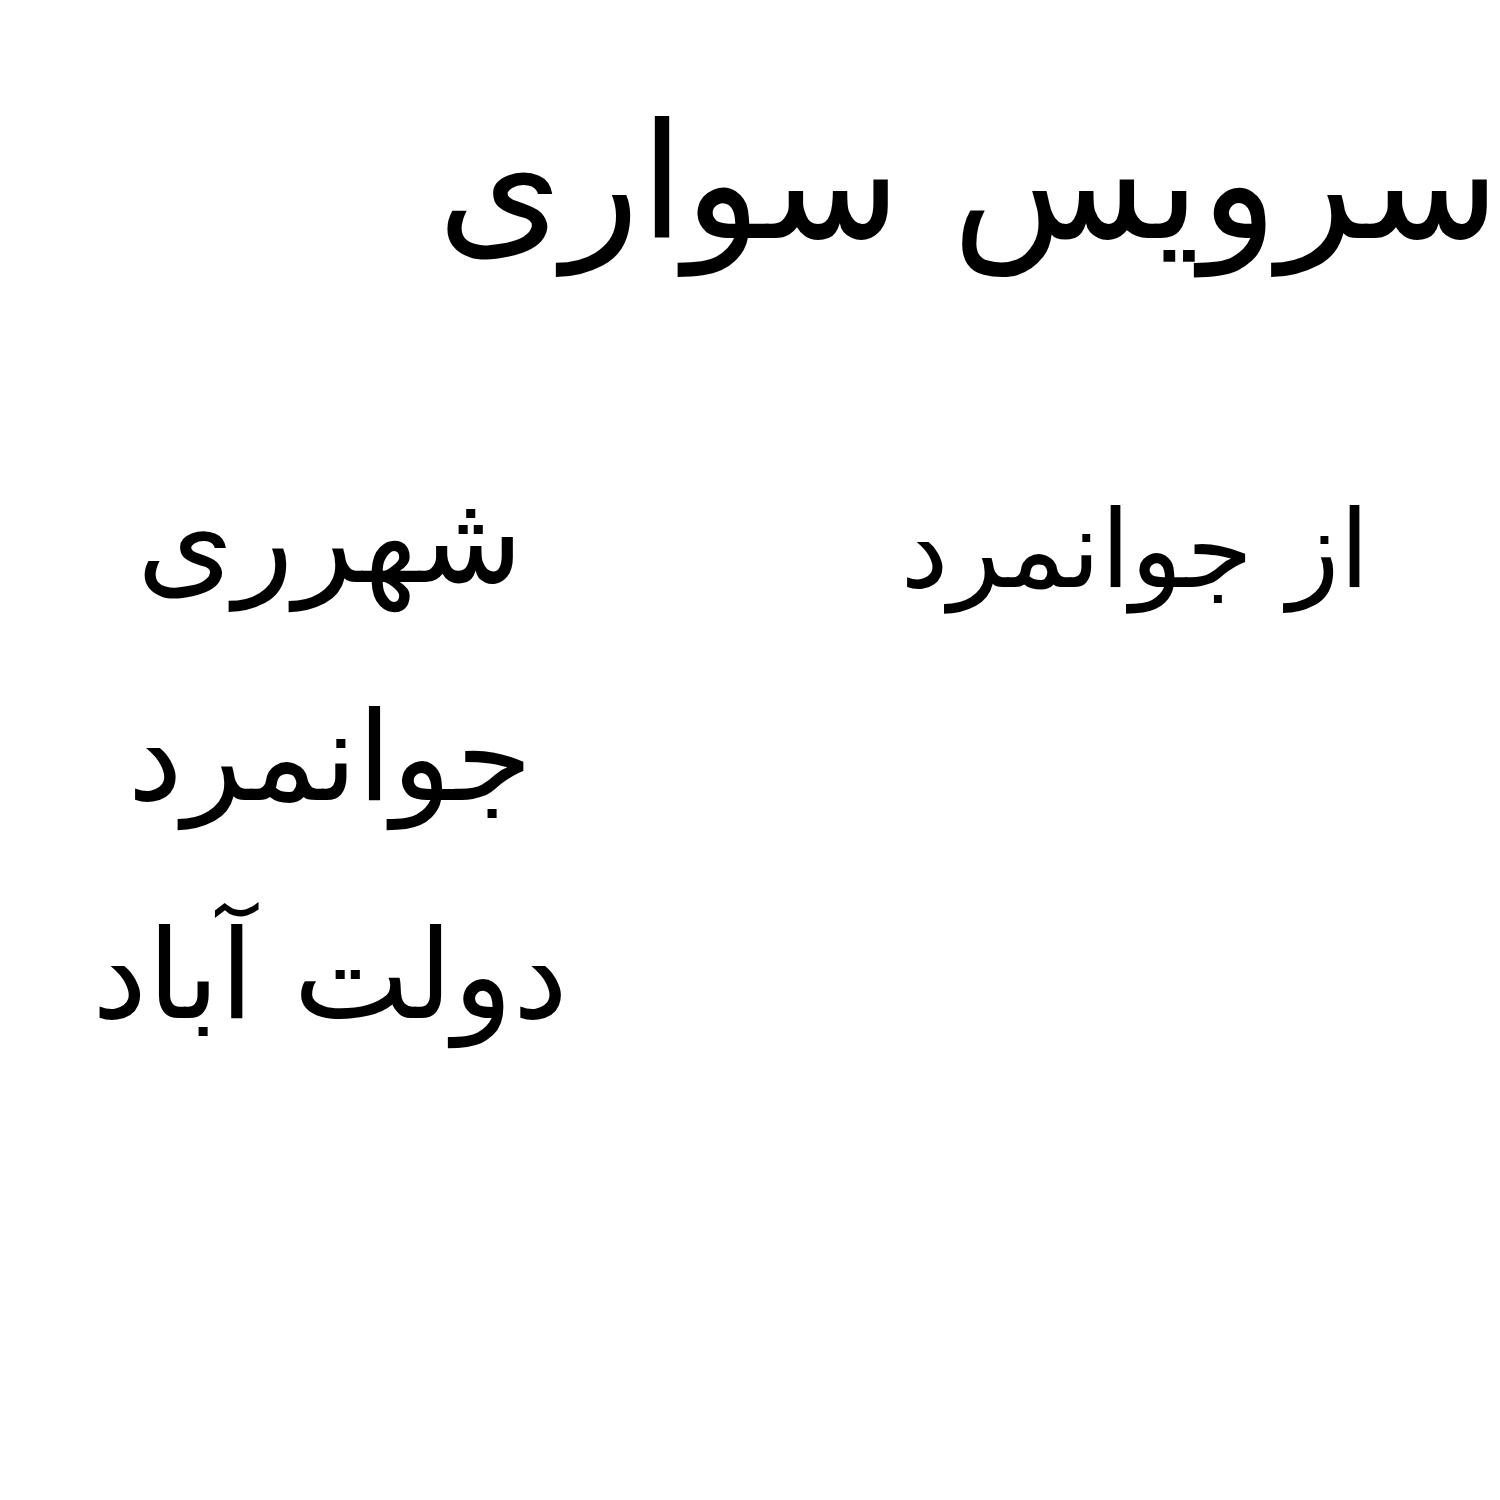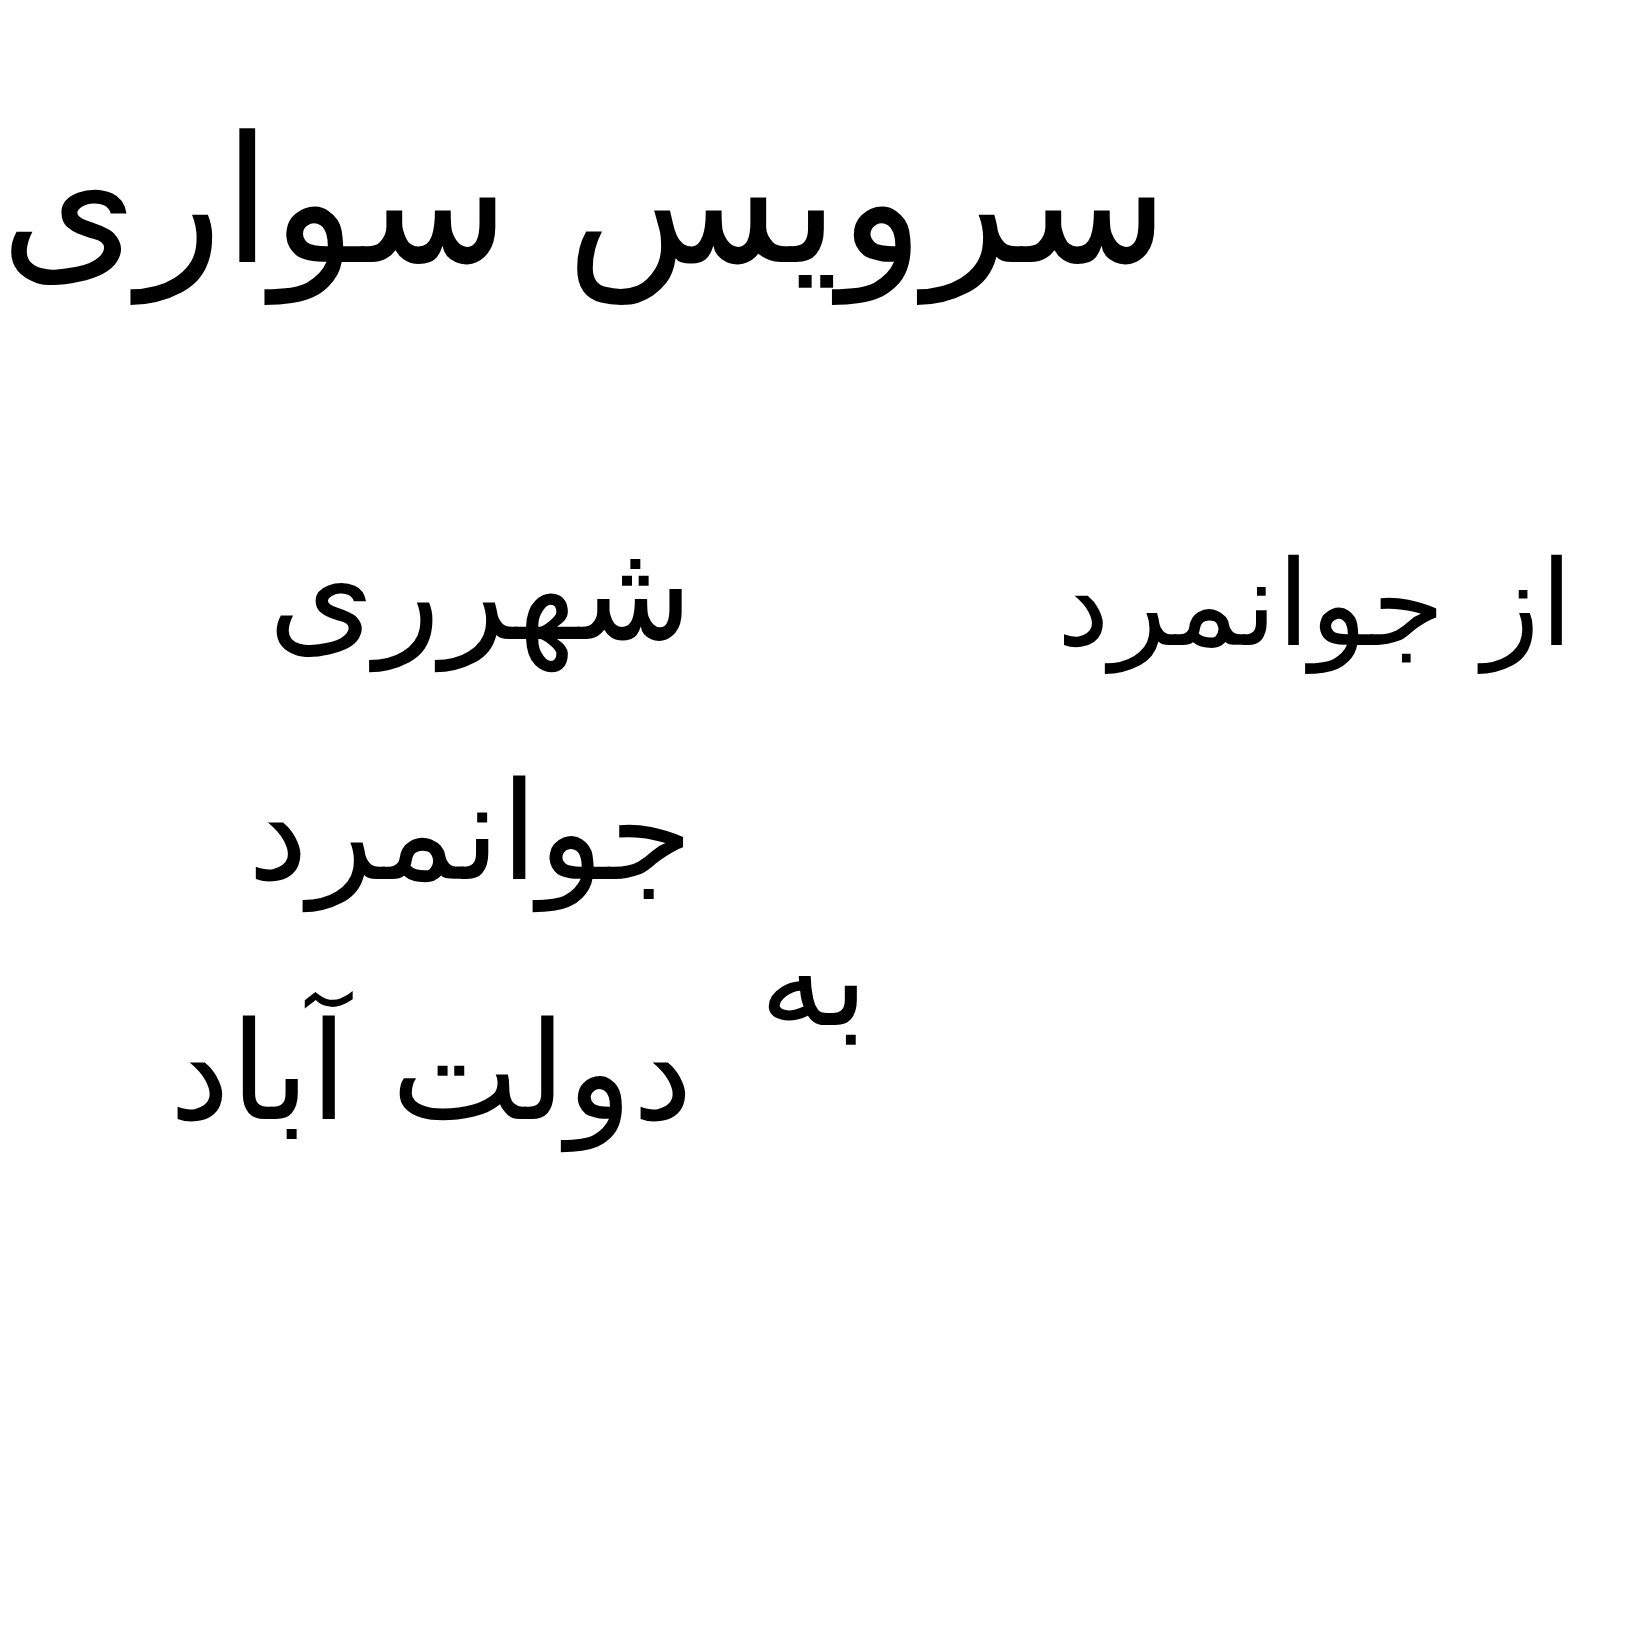--- a/index.html
+++ b/index.html
@@ -16,28 +16,29 @@
     font-family: "DejaVu Sans", sans-serif;
     direction: rtl;
     overflow: hidden;
   }
   .title {
     position: absolute;
     top: 75px;
     left: 0;
     right: 0;
     margin: 0;
-    text-align: left;
+    text-align: right;
     font-size: 160px;
     font-weight: normal;
     line-height: 1.35;
     white-space: nowrap;
   }
   .column {
     position: absolute;
+    text-align: center;
   }
   .origins-column {
     top: 455px;
     right: 70px;
     width: 590px;
   }
   .origins-column .word {
     height: 190px;
     line-height: 190px;
     font-size: 108px;
@@ -69,21 +70,20 @@
 <body>
 
 <div class="poster">
 
   <h1 class="title">سرویس سواری</h1>
 
   <div class="column origins-column">
     <div class="word">از جوانمرد</div>
   </div>
 
-  <div class="connector">به</div>
 
   <div class="column destinations-column">
     <div class="word">شهرری</div>
     <div class="word">جوانمرد</div>
     <div class="word">دولت آباد</div>
   </div>
 
 </div>
 
 </body></html>

